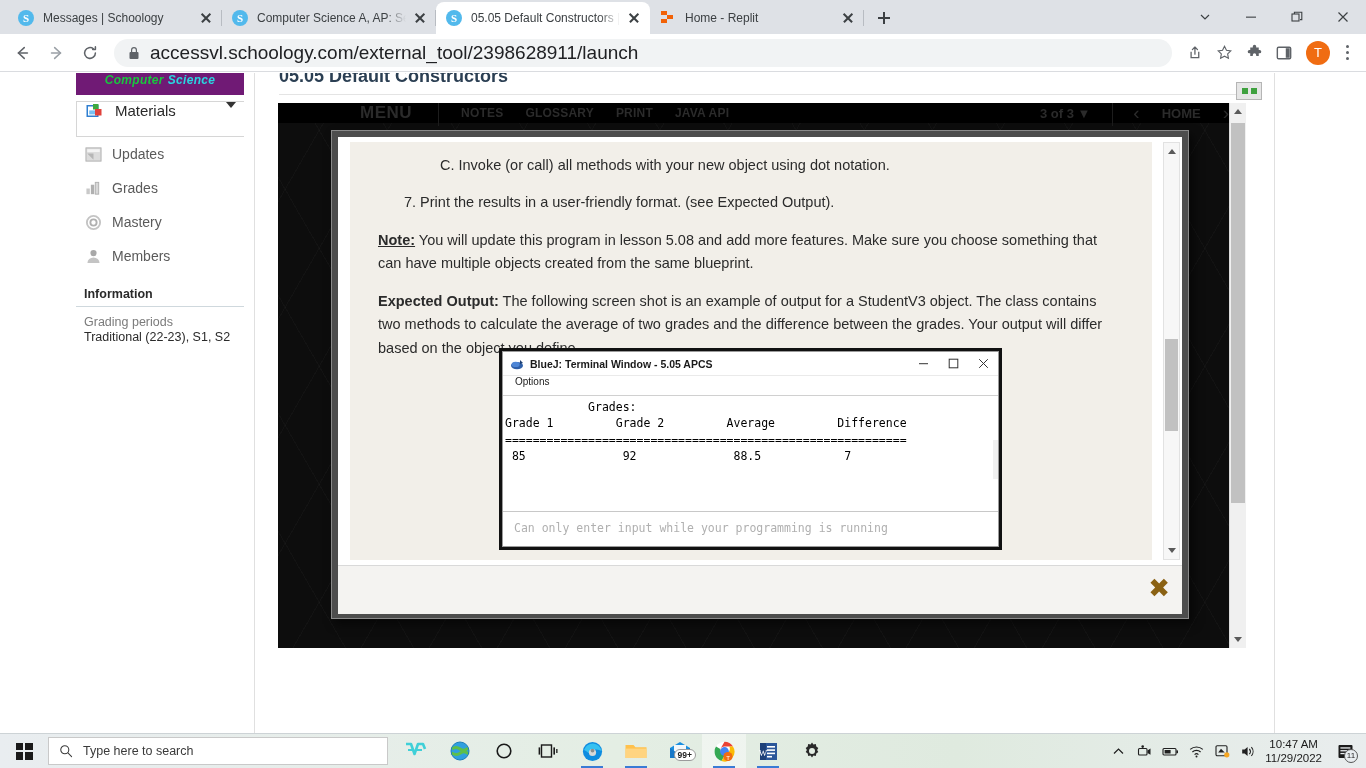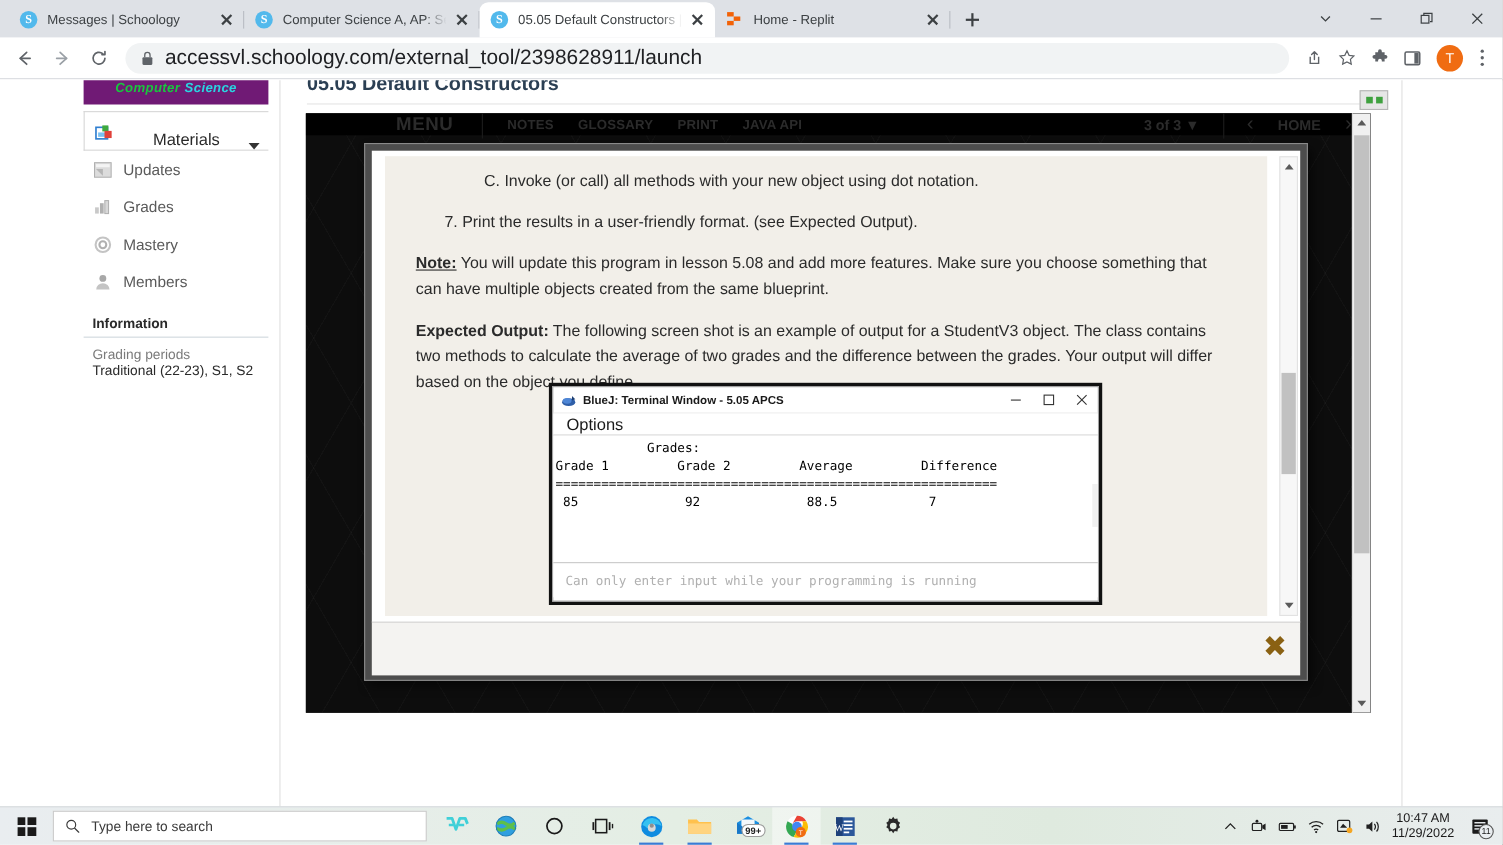--- a/index.html
+++ b/index.html
@@ -118,23 +118,23 @@
   
   .sidebar { position: absolute; left: 76px; top: -8px; width: 168px; }
   .course-banner {
     height: 30px; background:#701a75; display:flex; align-items:center; justify-content:center;
     font-style: italic; font-weight: bold; font-size: 12px;
     letter-spacing: .3px; margin-bottom: 6px;
   }
   .cb-a { color:#19c63e; }
   .cb-b { color:#2ad4e0; margin-left:4px; }
   .side-active {
-    display:flex; align-items:flex-end; height: 36px; padding: 0 8px;
+    display:flex; align-items:flex-start; height: 36px; padding: 0 8px;
     border: 1px solid #d6d6d6; border-right:none; background:#fff;
-    font-size: 15px; color:#2a2a2a;gap:24px;
+    font-size: 15px; color:#2a2a2a;
   }
   .side-active .ic { margin-right: 10px; }
   .side-active .caret {
     margin-left:auto; width:0;height:0;
     border-left:5px solid transparent;border-right:5px solid transparent;
     border-top:6px solid #333;
   }
   .side-item {
     display:flex; align-items:center; height: 34px; padding: 0 8px;
     font-size: 14px; color:#5a5a5a;
@@ -260,22 +260,22 @@
     height: 24px; display:flex; align-items:center;
     padding-left: 7px; border-bottom: 1px solid #eaeaea;
   }
   .bj-icon { width:14px; height:14px; margin-right:6px; position:relative; flex:0 0 14px; }
   .bj-title-text {
     font-family:"Liberation Sans",sans-serif; font-size:10.5px; font-weight:bold; color:#1a1a1a;
   }
   .bj-wincontrols { margin-left:auto; display:flex; }
   .bj-wc { width:30px; height:24px; display:flex; align-items:center; justify-content:center; color:#333; }
   .bj-menu {
-    height: 20px; display:flex; align-items:flex-end; padding-left: 12px;
-    font-family:"Liberation Sans",sans-serif; font-size:15px; color:#1a1a1a;
+    height: 20px; display:flex; align-items:flex-start; padding-left: 12px;
+    font-family:"Liberation Sans",sans-serif; font-size:10px; color:#1a1a1a;
     border-bottom:1px solid #d0d0d0; background:#fff;
   }
   .bj-screen {
     position: relative; height: 116px; background:#fff;
     border-bottom:1px solid #c8c8c8;
     font-size: 11.5px; color:#000; line-height: 1.42; padding: 3px 0 0 2px;
     white-space: pre;
   }
   .bj-input {
     height: 31px; display:flex; align-items:center; padding-left: 11px;

